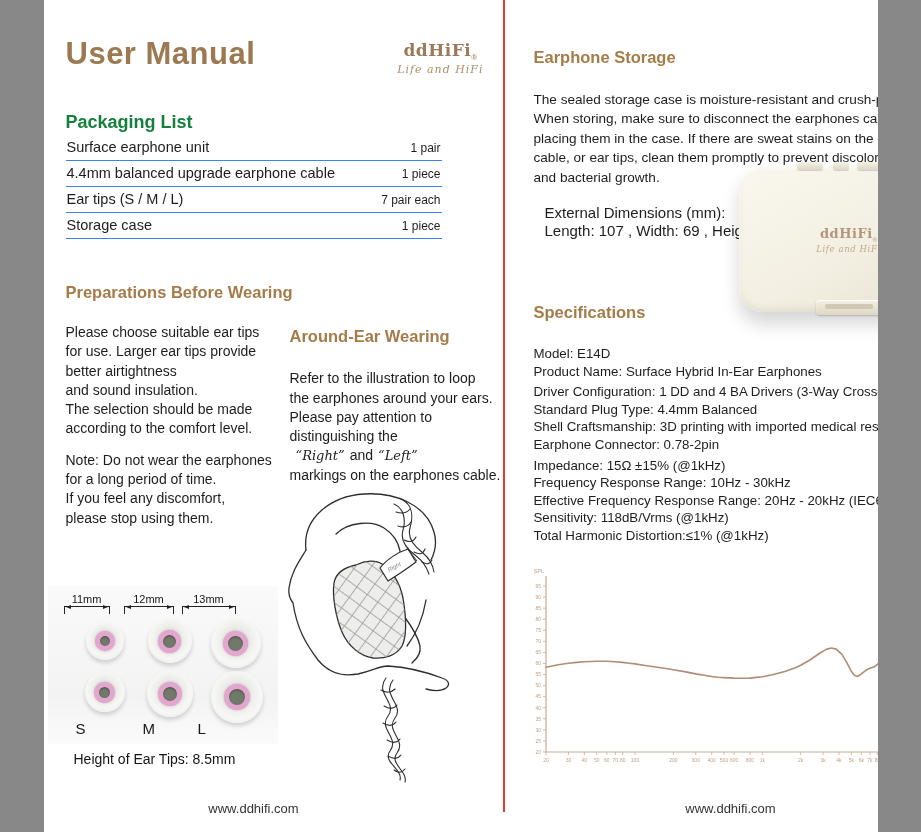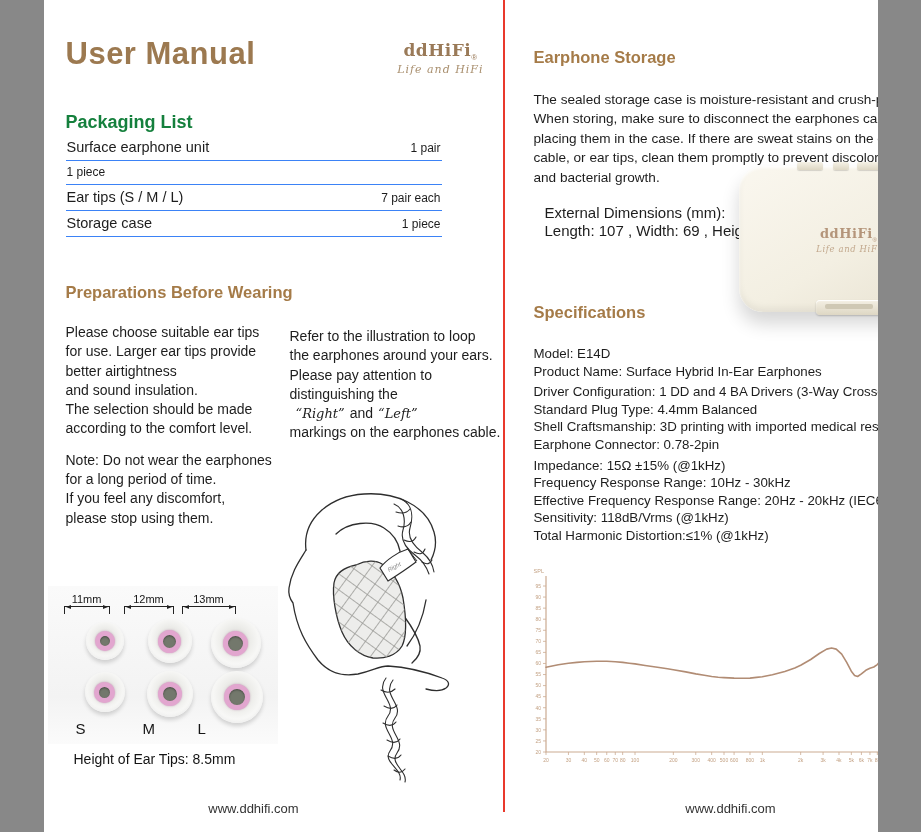--- a/index.html
+++ b/index.html
@@ -114,20 +114,21 @@
     </div>
   </div>
 
   <div class="packaging">
     <div class="pkg-title">Packaging List</div>
     <div class="pkg-row">
       <span>Surface earphone unit</span>
       <span class="pkg-qty">1 pair</span>
     </div>
     <div class="pkg-row">
+      <span>4.4mm balanced upgrade earphone cable</span>
       <span class="pkg-qty">1 piece</span>
     </div>
     <div class="pkg-row">
       <span>Ear tips (S / M / L)</span>
       <span class="pkg-qty">7 pair each</span>
     </div>
     <div class="pkg-row">
       <span>Storage case</span>
       <span class="pkg-qty">1 piece</span>
     </div>
@@ -141,20 +142,21 @@
 and sound insulation.
 The selection should be made
 according to the comfort level.</p>
     <p>Note: Do not wear the earphones
 for a long period of time.
 If you feel any discomfort,
 please stop using them.</p>
   </div>
 
   <div class="around">
+    <div class="sec-h">Around-Ear Wearing</div>
     <div class="txt">Refer to the illustration to loop
 the earphones around your ears.
 Please pay attention to
 distinguishing the</div>
     <div class="rl-line">
       <span class="script-word">“Right”</span><span class="mid">and</span><span class="script-word">“Left”</span>
     </div>
     <div class="txt">markings on the earphones cable.</div>
   </div>
 

